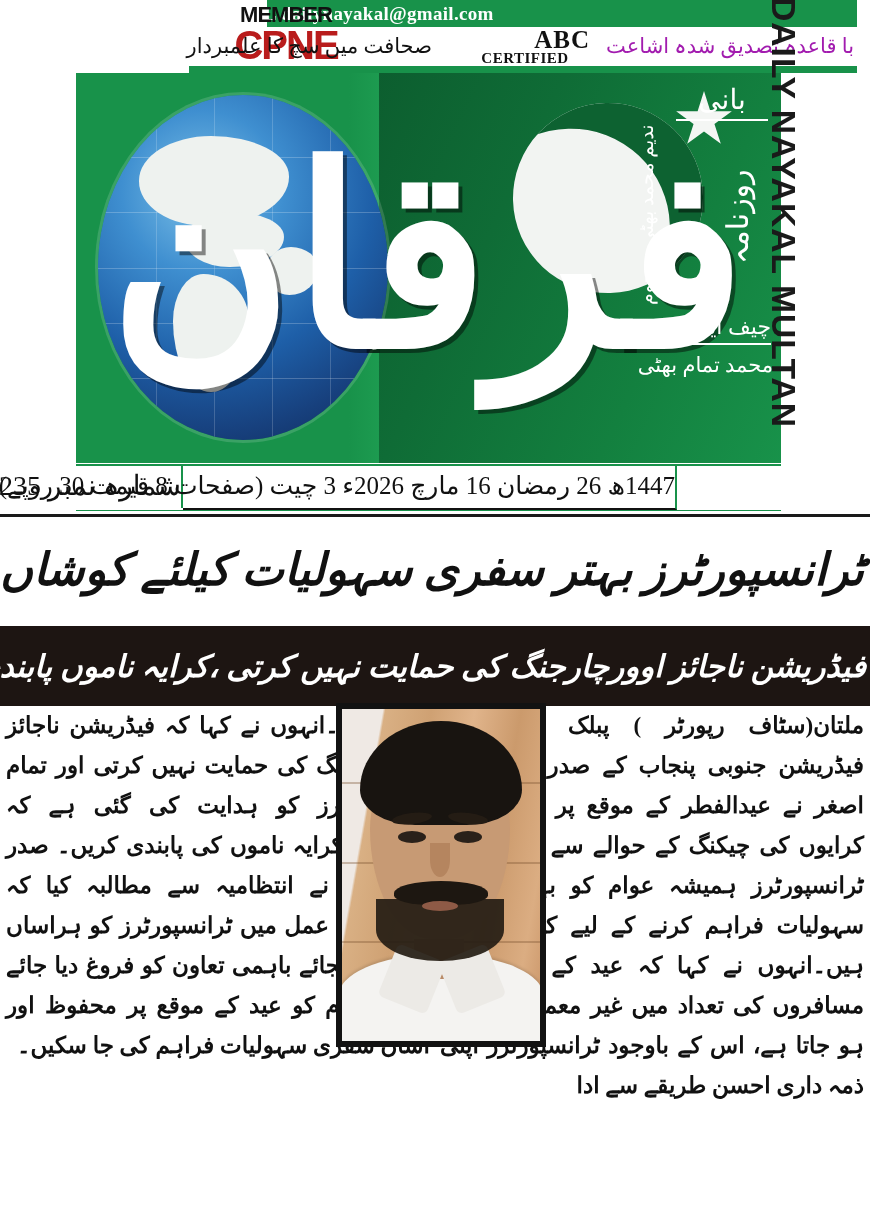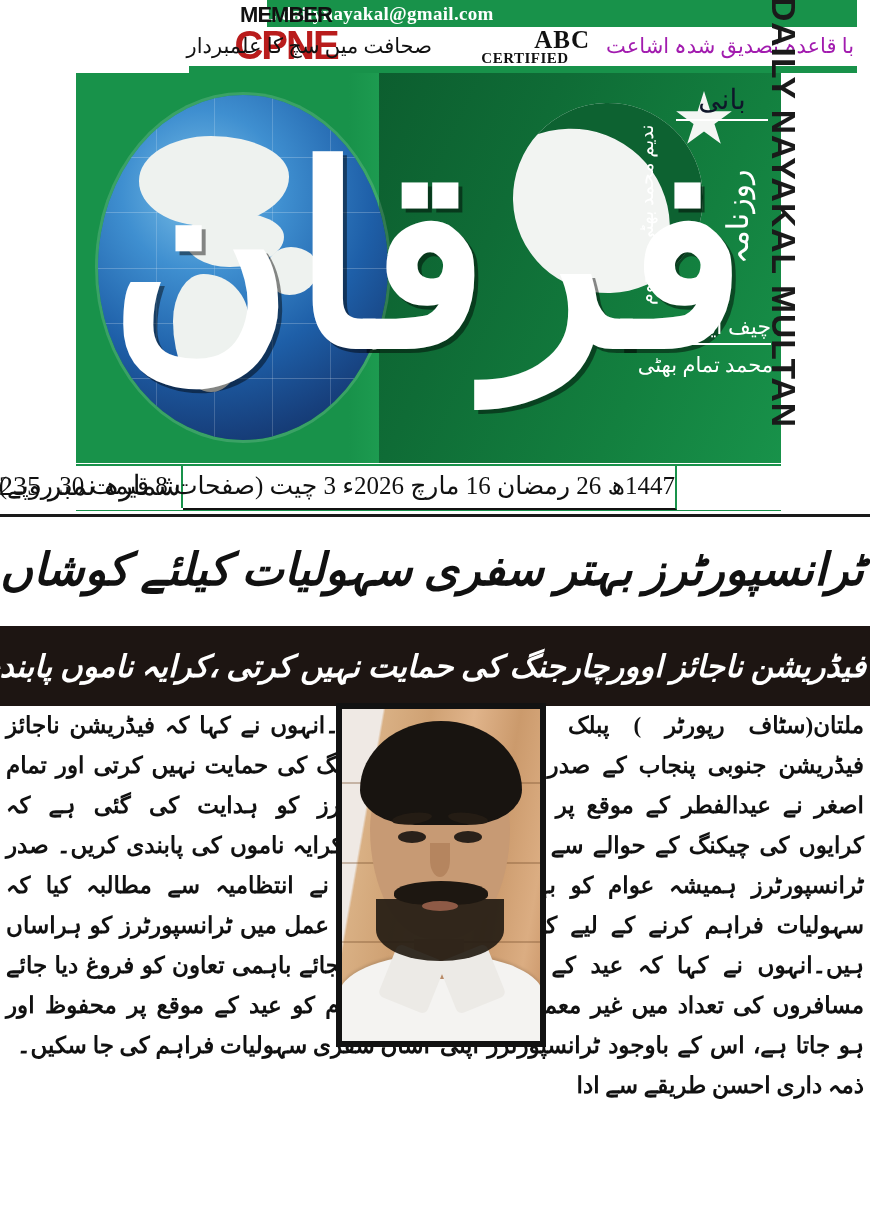--- a/index.html
+++ b/index.html
@@ -57,21 +57,21 @@
   .gl-lat{position:absolute;left:0;width:100%;border-top:1px solid rgba(255,255,255,.22);}
   .gl-lon{position:absolute;top:0;height:100%;border-left:1px solid rgba(255,255,255,.18);}
   .land{position:absolute;background:#eef2ef;border-radius:48% 52% 55% 45%/50% 45% 55% 50%;}
   
   #logo-urdu{position:absolute;left:110px;top:38px;width:560px;height:330px;color:#ffffff;
       direction:rtl;text-align:center;font-size:250px;line-height:300px;font-weight:bold;
       text-shadow:4px 4px 0 rgba(0,0,0,.45);white-space:nowrap;}
   #rozana{position:absolute;right:16px;top:96px;width:44px;height:170px;color:#ffffff;
       direction:rtl;font-size:30px;line-height:34px;writing-mode:vertical-rl;text-orientation:mixed;
       transform:rotate(180deg);white-space:nowrap;}
-  #bani-label{position:absolute;left:600px;top:10px;width:92px;height:36px;color:#0f172a;
+  #bani-label{position:absolute;left:600px;top:10px;width:92px;height:36px;color:#ffffff;
       direction:rtl;text-align:center;font-size:28px;line-height:34px;border-bottom:2px solid #fff;}
   #bani-name{position:absolute;left:560px;top:52px;width:36px;height:150px;color:#ffffff;
       direction:rtl;font-size:19px;line-height:22px;writing-mode:vertical-rl;transform:rotate(180deg);
       white-space:nowrap;}
   #chief-label{position:absolute;right:10px;top:240px;width:120px;height:30px;color:#ffffff;
       direction:rtl;text-align:right;font-size:22px;line-height:28px;
       border-bottom:2px solid #fff;white-space:nowrap;}
   #chief-name{position:absolute;right:8px;top:276px;width:124px;height:34px;color:#ffffff;
       direction:rtl;text-align:right;font-size:21px;line-height:32px;white-space:nowrap;}
   #editor-label{position:absolute;left:268px;top:248px;width:110px;height:34px;color:#ffffff;

